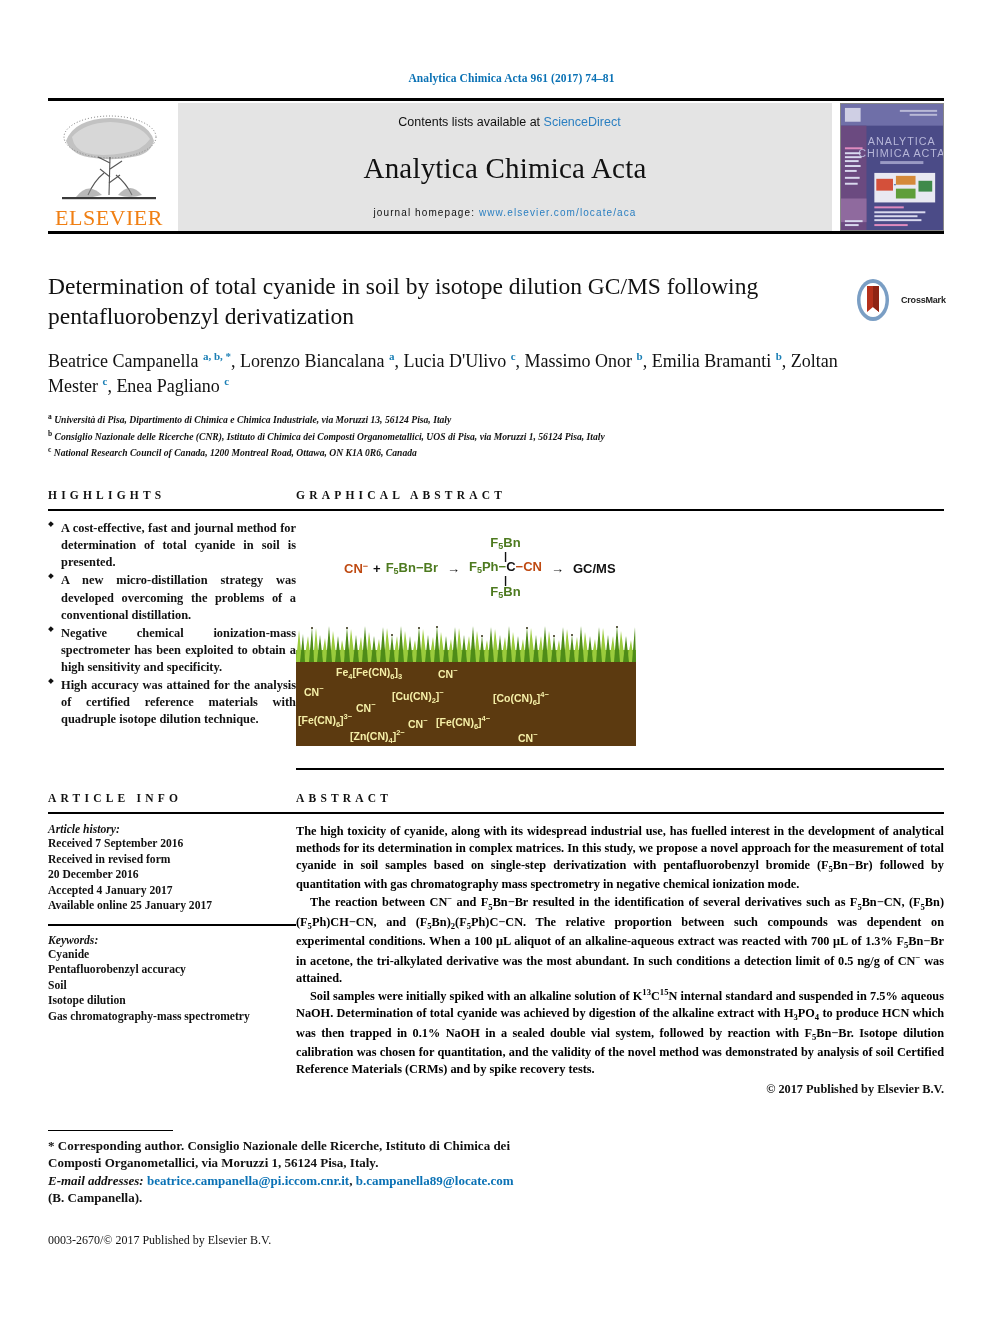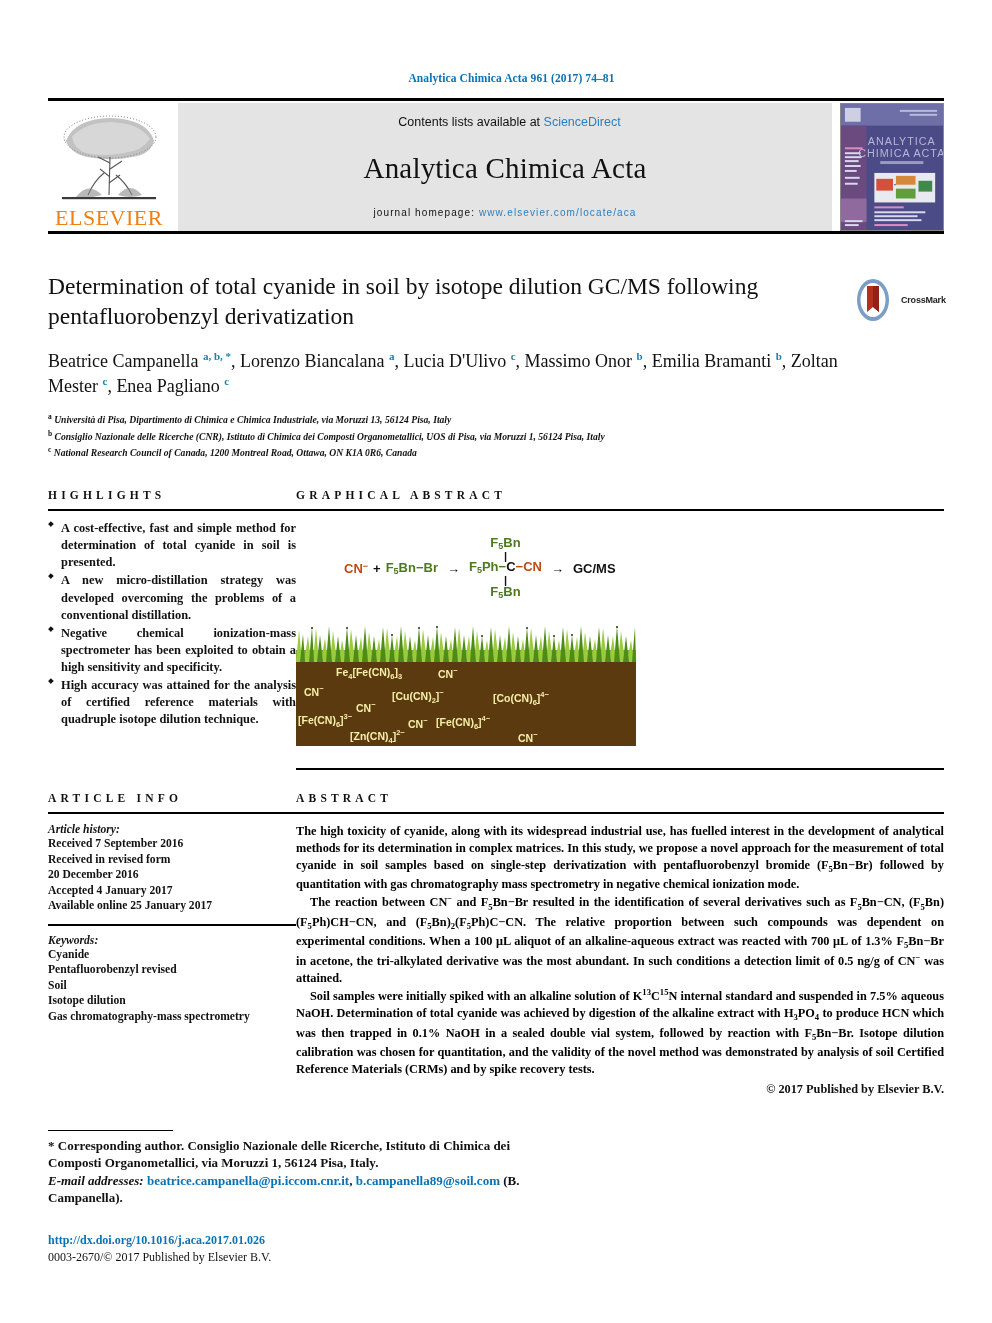--- a/index.html
+++ b/index.html
@@ -356,21 +356,21 @@
       <div class="affil"><sup>c</sup> <span>National Research Council of Canada, 1200 Montreal Road, Ottawa, ON K1A 0R6, Canada</span></div>
     </div>
   </div>
 
   <div class="cols">
 
     <div class="col-left">
       <div class="sec-head">HIGHLIGHTS</div>
       <div class="sec-rule"></div>
       <ul class="highlights">
-        <li>A cost-effective, fast and simple method for determination of total cyanide in soil is presented.</li>
+        <li>A cost-effective, fast and journal method for determination of total cyanide in soil is presented.</li>
         <li>A new micro-distillation strategy was developed overcoming the problems of a conventional distillation.</li>
         <li>Negative chemical ionization-mass spectrometer has been exploited to obtain a high sensitivity and specificity.</li>
         <li>High accuracy was attained for the analysis of certified reference materials with quadruple isotope dilution technique.</li>
       </ul>
     </div>
 
     <div class="col-right">
       <div class="sec-head">GRAPHICAL ABSTRACT</div>
       <div class="sec-rule"></div>
 
@@ -523,21 +523,21 @@
       <div class="sec-rule"></div>
       <div class="ai-label">Article history:</div>
       <div class="ai-line">Received 7 September 2016</div>
       <div class="ai-line">Received in revised form</div>
       <div class="ai-line">20 December 2016</div>
       <div class="ai-line">Accepted 4 January 2017</div>
       <div class="ai-line">Available online 25 January 2017</div>
       <div class="ai-rule"></div>
       <div class="ai-label">Keywords:</div>
       <div class="ai-line">Cyanide</div>
-      <div class="ai-line">Pentafluorobenzyl revised</div>
+      <div class="ai-line">Pentafluorobenzyl accuracy</div>
       <div class="ai-line">Soil</div>
       <div class="ai-line">Isotope dilution</div>
       <div class="ai-line">Gas chromatography-mass spectrometry</div>
     </div>
 
     <div class="col-right">
       <div class="sec-head">ABSTRACT</div>
       <div class="sec-rule"></div>
       <p class="abs-p">The high toxicity of cyanide, along with its widespread industrial use, has fuelled interest in the development of analytical methods for its determination in complex matrices. In this study, we propose a novel approach for the measurement of total cyanide in soil samples based on single-step derivatization with pentafluorobenzyl bromide (F<sub>5</sub>Bn−Br) followed by quantitation with gas chromatography mass spectrometry in negative chemical ionization mode.</p>
       <p class="abs-p">The reaction between CN<sup>−</sup> and F<sub>5</sub>Bn−Br resulted in the identification of several derivatives such as F<sub>5</sub>Bn−CN, (F<sub>5</sub>Bn)(F<sub>5</sub>Ph)CH−CN, and (F<sub>5</sub>Bn)<sub>2</sub>(F<sub>5</sub>Ph)C−CN. The relative proportion between such compounds was dependent on experimental conditions. When a 100&nbsp;μL aliquot of an alkaline-aqueous extract was reacted with 700&nbsp;μL of 1.3% F<sub>5</sub>Bn−Br in acetone, the tri-alkylated derivative was the most abundant. In such conditions a detection limit of 0.5&nbsp;ng/g of CN<sup>−</sup> was attained.</p>
@@ -545,22 +545,21 @@
       <div class="copyright">© 2017 Published by Elsevier B.V.</div>
     </div>
   </div>
 
   <div class="footer">
     <div class="foot-rule"></div>
     <div class="foot-line">* Corresponding author. Consiglio Nazionale delle Ricerche, Istituto di Chimica dei Composti Organometallici, via Moruzzi 1, 56124 Pisa, Italy.</div>
     <div class="foot-line">
       <span class="ital">E-mail addresses:</span>
       <span class="lnk">beatrice.campanella@pi.iccom.cnr.it</span>,
-      <span class="lnk">b.campanella89@soil.com</span>
+      <span class="lnk">b.campanella89@locate.com</span>
       <span>(B. Campanella).</span>
     </div>
     <div class="doi-block">
-      <div class="doi">http://dx.doi.org/10.1016/j.aca.2017.01.026</div>
       <div class="issn">0003-2670/© 2017 Published by Elsevier B.V.</div>
     </div>
   </div>
 
 </div>
 
 </body></html>

